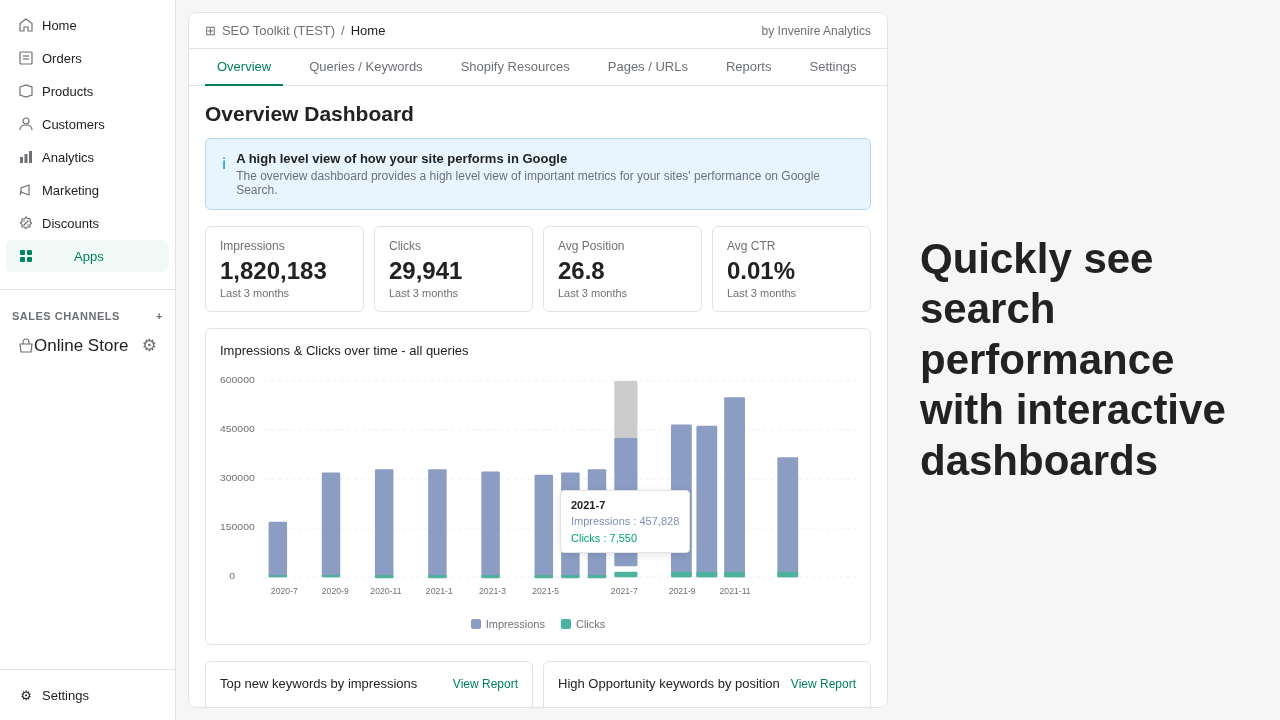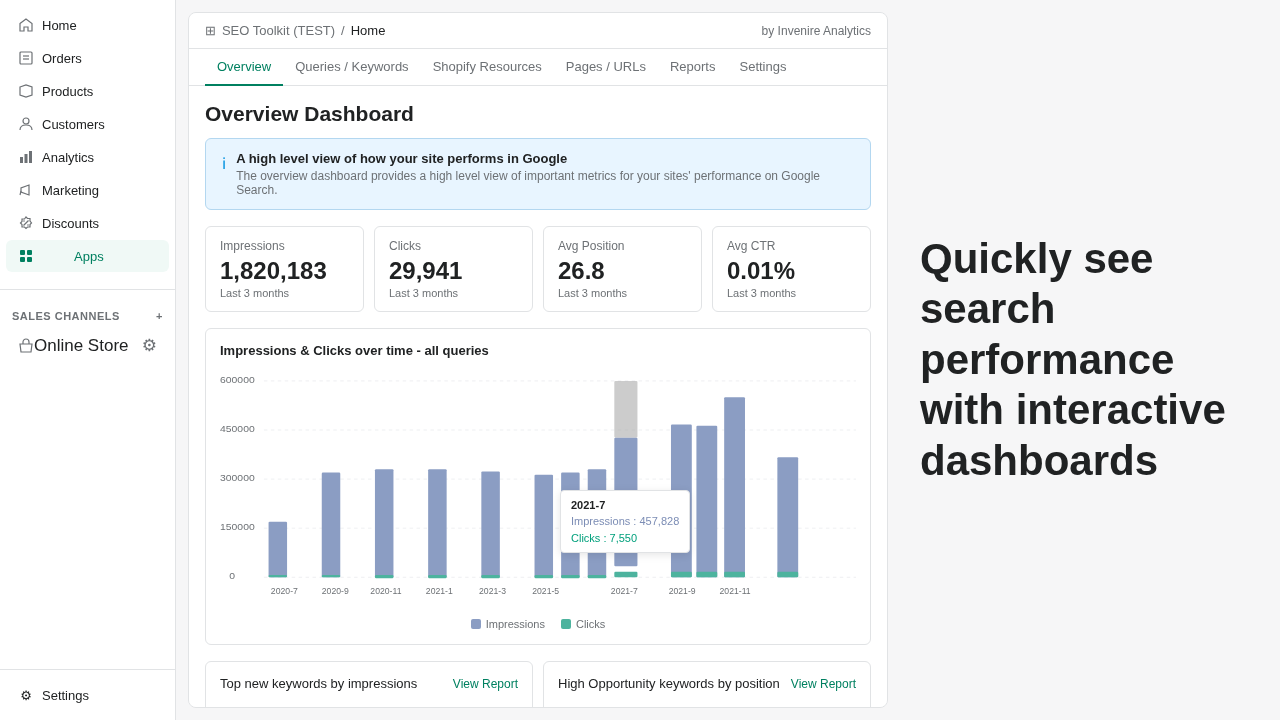--- a/index.html
+++ b/index.html
@@ -21,21 +21,21 @@
     .main { flex: 1; display: flex; overflow: hidden; }
 
     
     .app-panel { flex: 1; background: #fff; border: 1px solid #e1e3e5; border-radius: 8px; margin: 12px; overflow-y: auto; }
     .app-header { padding: 10px 16px; border-bottom: 1px solid #e1e3e5; display: flex; align-items: center; justify-content: space-between; }
     .app-header-left { display: flex; align-items: center; gap: 6px; font-size: 13px; color: #6d7175; }
     .app-header-title { color: #202223; font-weight: 500; }
     .app-header-right { font-size: 12px; color: #6d7175; }
 
     
-    .tabs { display: flex; gap: 0; padding: 0 16px; border-bottom: 1px solid #e1e3e5; }
+    .tabs { display: flex; gap: 14px; padding: 0 16px; border-bottom: 1px solid #e1e3e5; }
     .tab { padding: 10px 12px; font-size: 13px; color: #6d7175; cursor: pointer; border-bottom: 2px solid transparent; margin-bottom: -1px; }
     .tab.active { color: #008060; border-bottom-color: #008060; font-weight: 500; }
 
     
     .dashboard { padding: 16px; }
     .dashboard-title { font-size: 21px; font-weight: 600; color: #202223; margin-bottom: 12px; }
 
     
     .info-banner { background: #e8f5ff; border: 1px solid #b3d7f0; border-radius: 6px; padding: 12px 16px; display: flex; gap: 10px; margin-bottom: 16px; }
     .info-icon { color: #0091e0; font-size: 16px; flex-shrink: 0; margin-top: 1px; }
@@ -44,21 +44,21 @@
 
     
     .metric-cards { display: flex; gap: 10px; margin-bottom: 16px; }
     .metric-card { flex: 1; border: 1px solid #e1e3e5; border-radius: 6px; padding: 12px 14px; background: #fff; }
     .metric-label { font-size: 12px; color: #6d7175; margin-bottom: 4px; }
     .metric-value { font-size: 24px; font-weight: 700; color: #202223; margin-bottom: 2px; }
     .metric-period { font-size: 11px; color: #6d7175; }
 
     
     .chart-section { border: 1px solid #e1e3e5; border-radius: 6px; padding: 14px; margin-bottom: 16px; background: #fff; }
-    .chart-title { font-size: 13px; font-weight: 700; color: #202223; margin-bottom: 12px; }
+    .chart-title { font-size: 13px; font-weight: 400; color: #202223; margin-bottom: 12px; }
     .chart-container { position: relative; height: 240px; }
     .chart-svg { width: 100%; height: 100%; }
 
     
     .chart-tooltip { position: absolute; background: #fff; border: 1px solid #e1e3e5; border-radius: 4px; padding: 8px 10px; font-size: 11px; box-shadow: 0 2px 8px rgba(0,0,0,0.1); top: 120px; left: 340px; }
     .tooltip-date { font-weight: 600; color: #202223; margin-bottom: 4px; }
     .tooltip-impressions { color: #7c8db5; margin-bottom: 5px; }
     .tooltip-clicks { color: #00a07c; }
 
     

